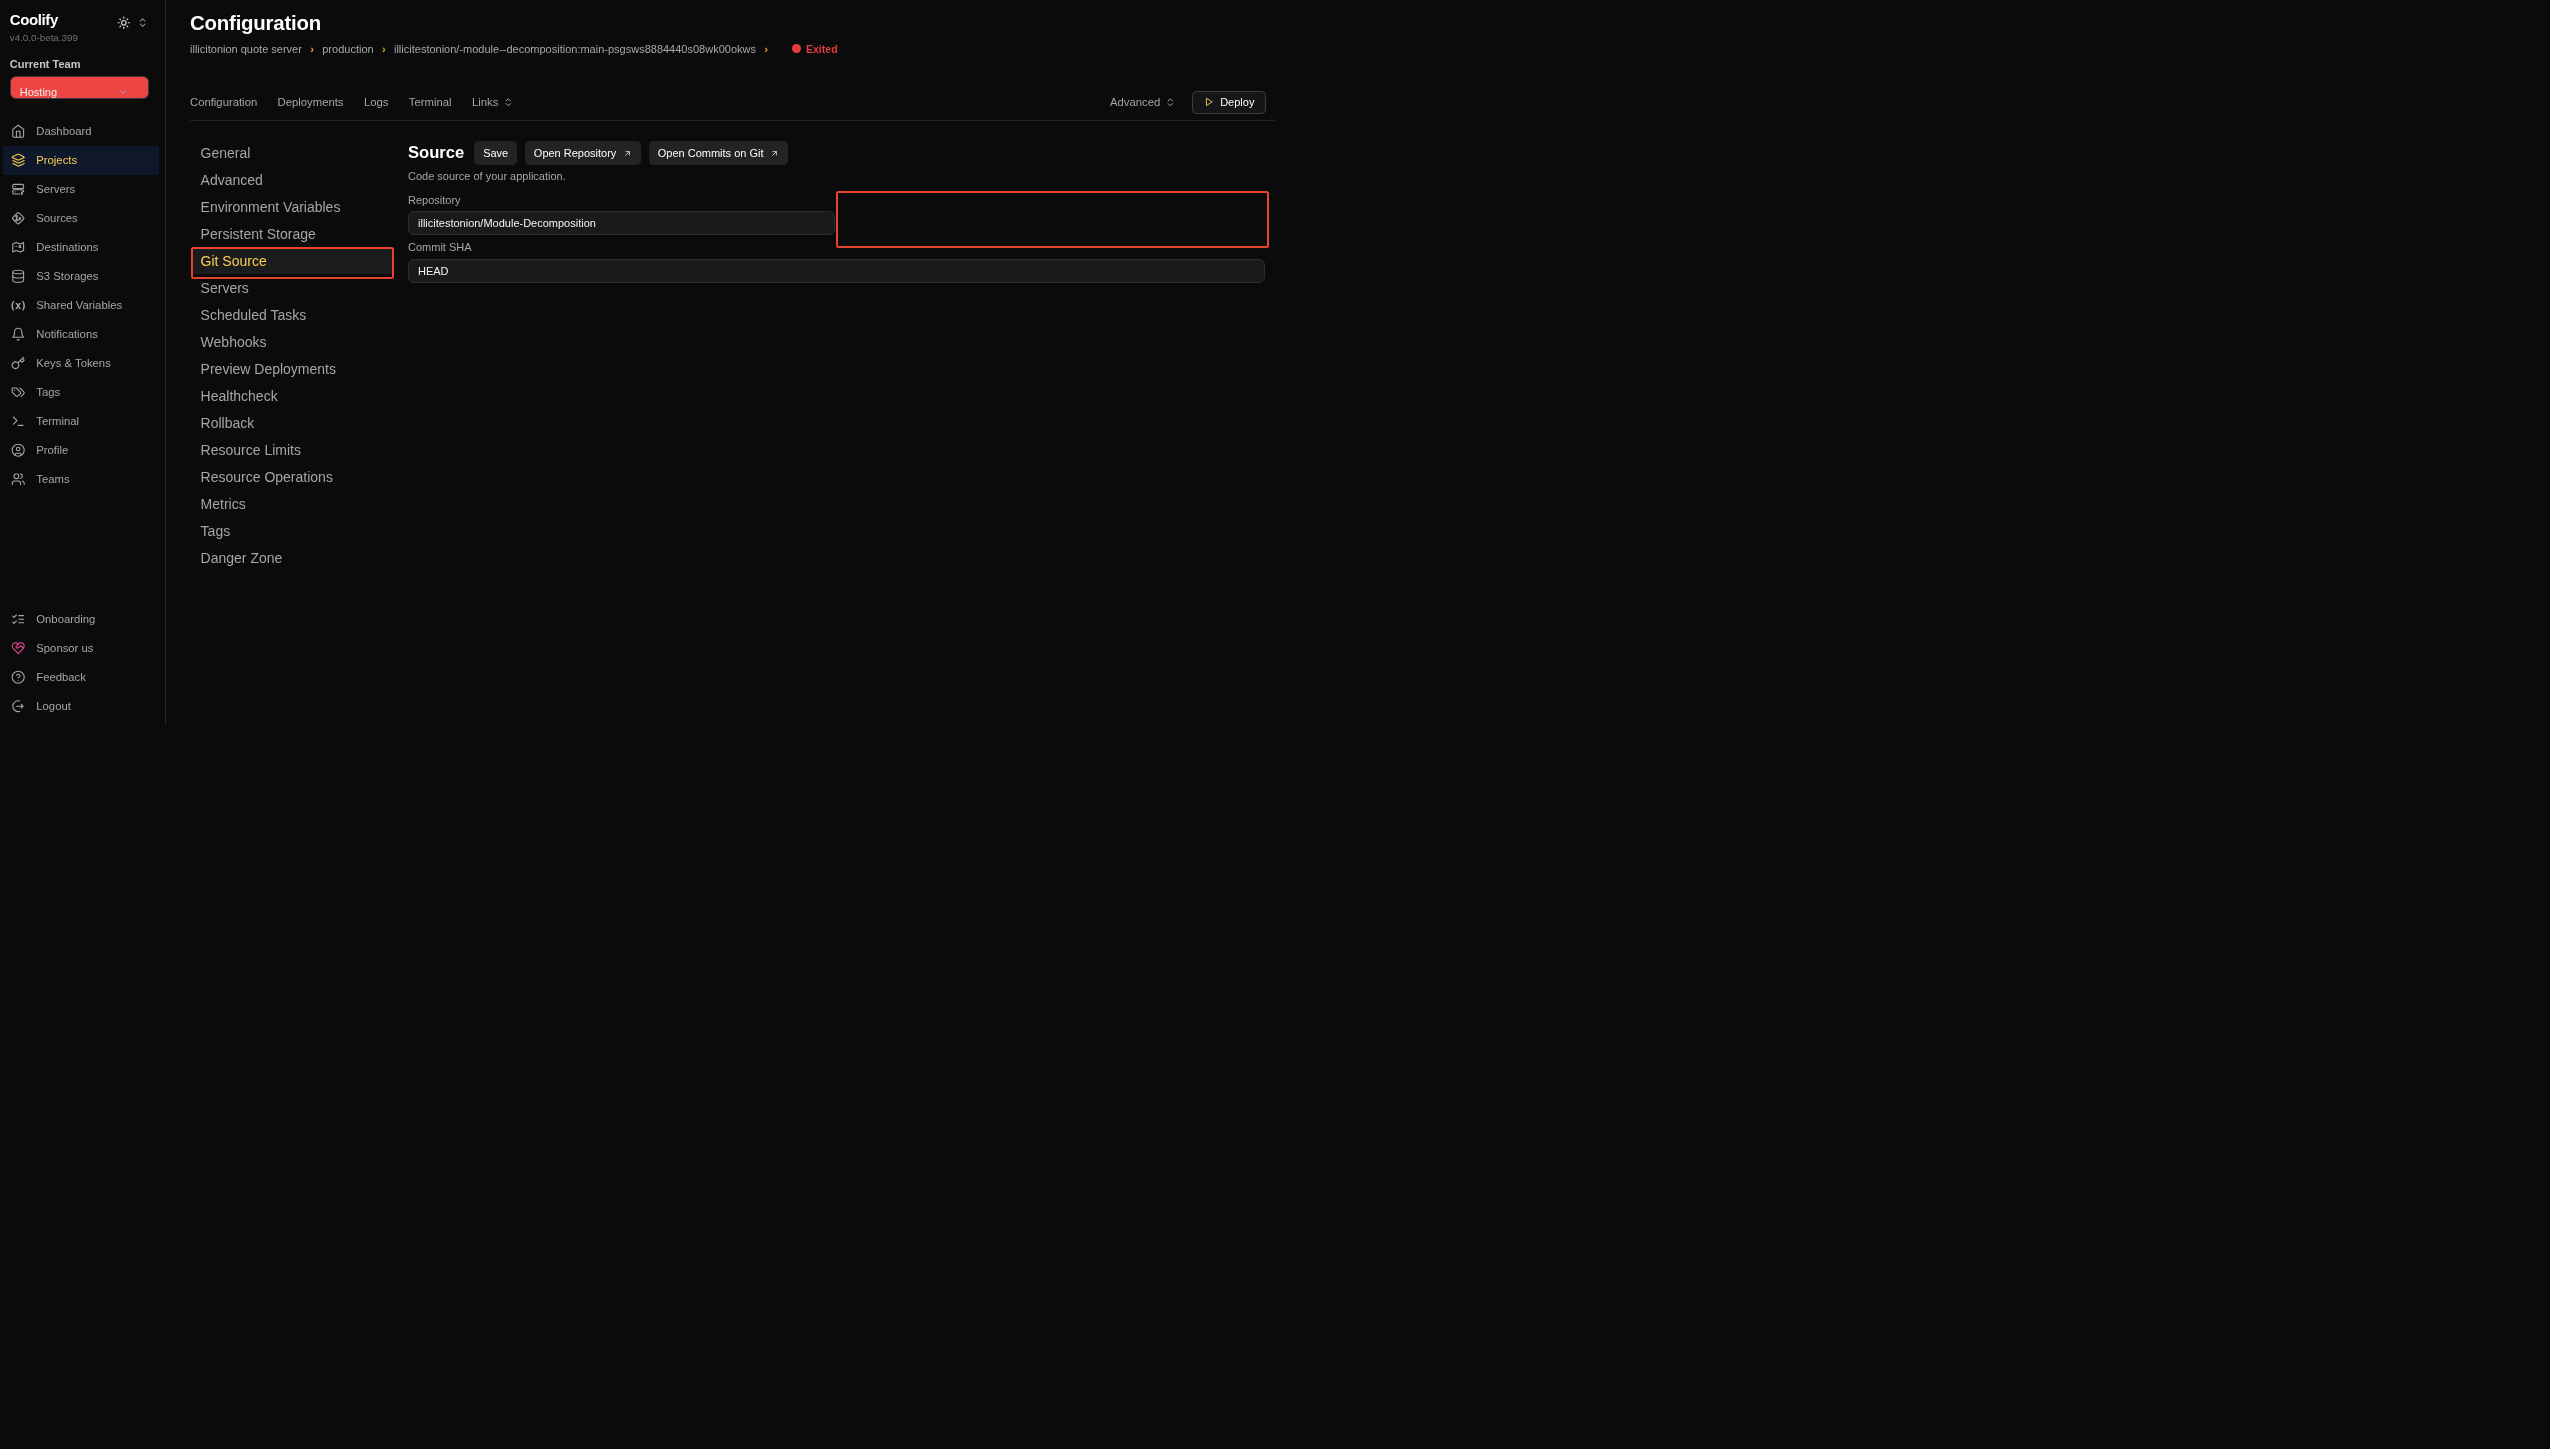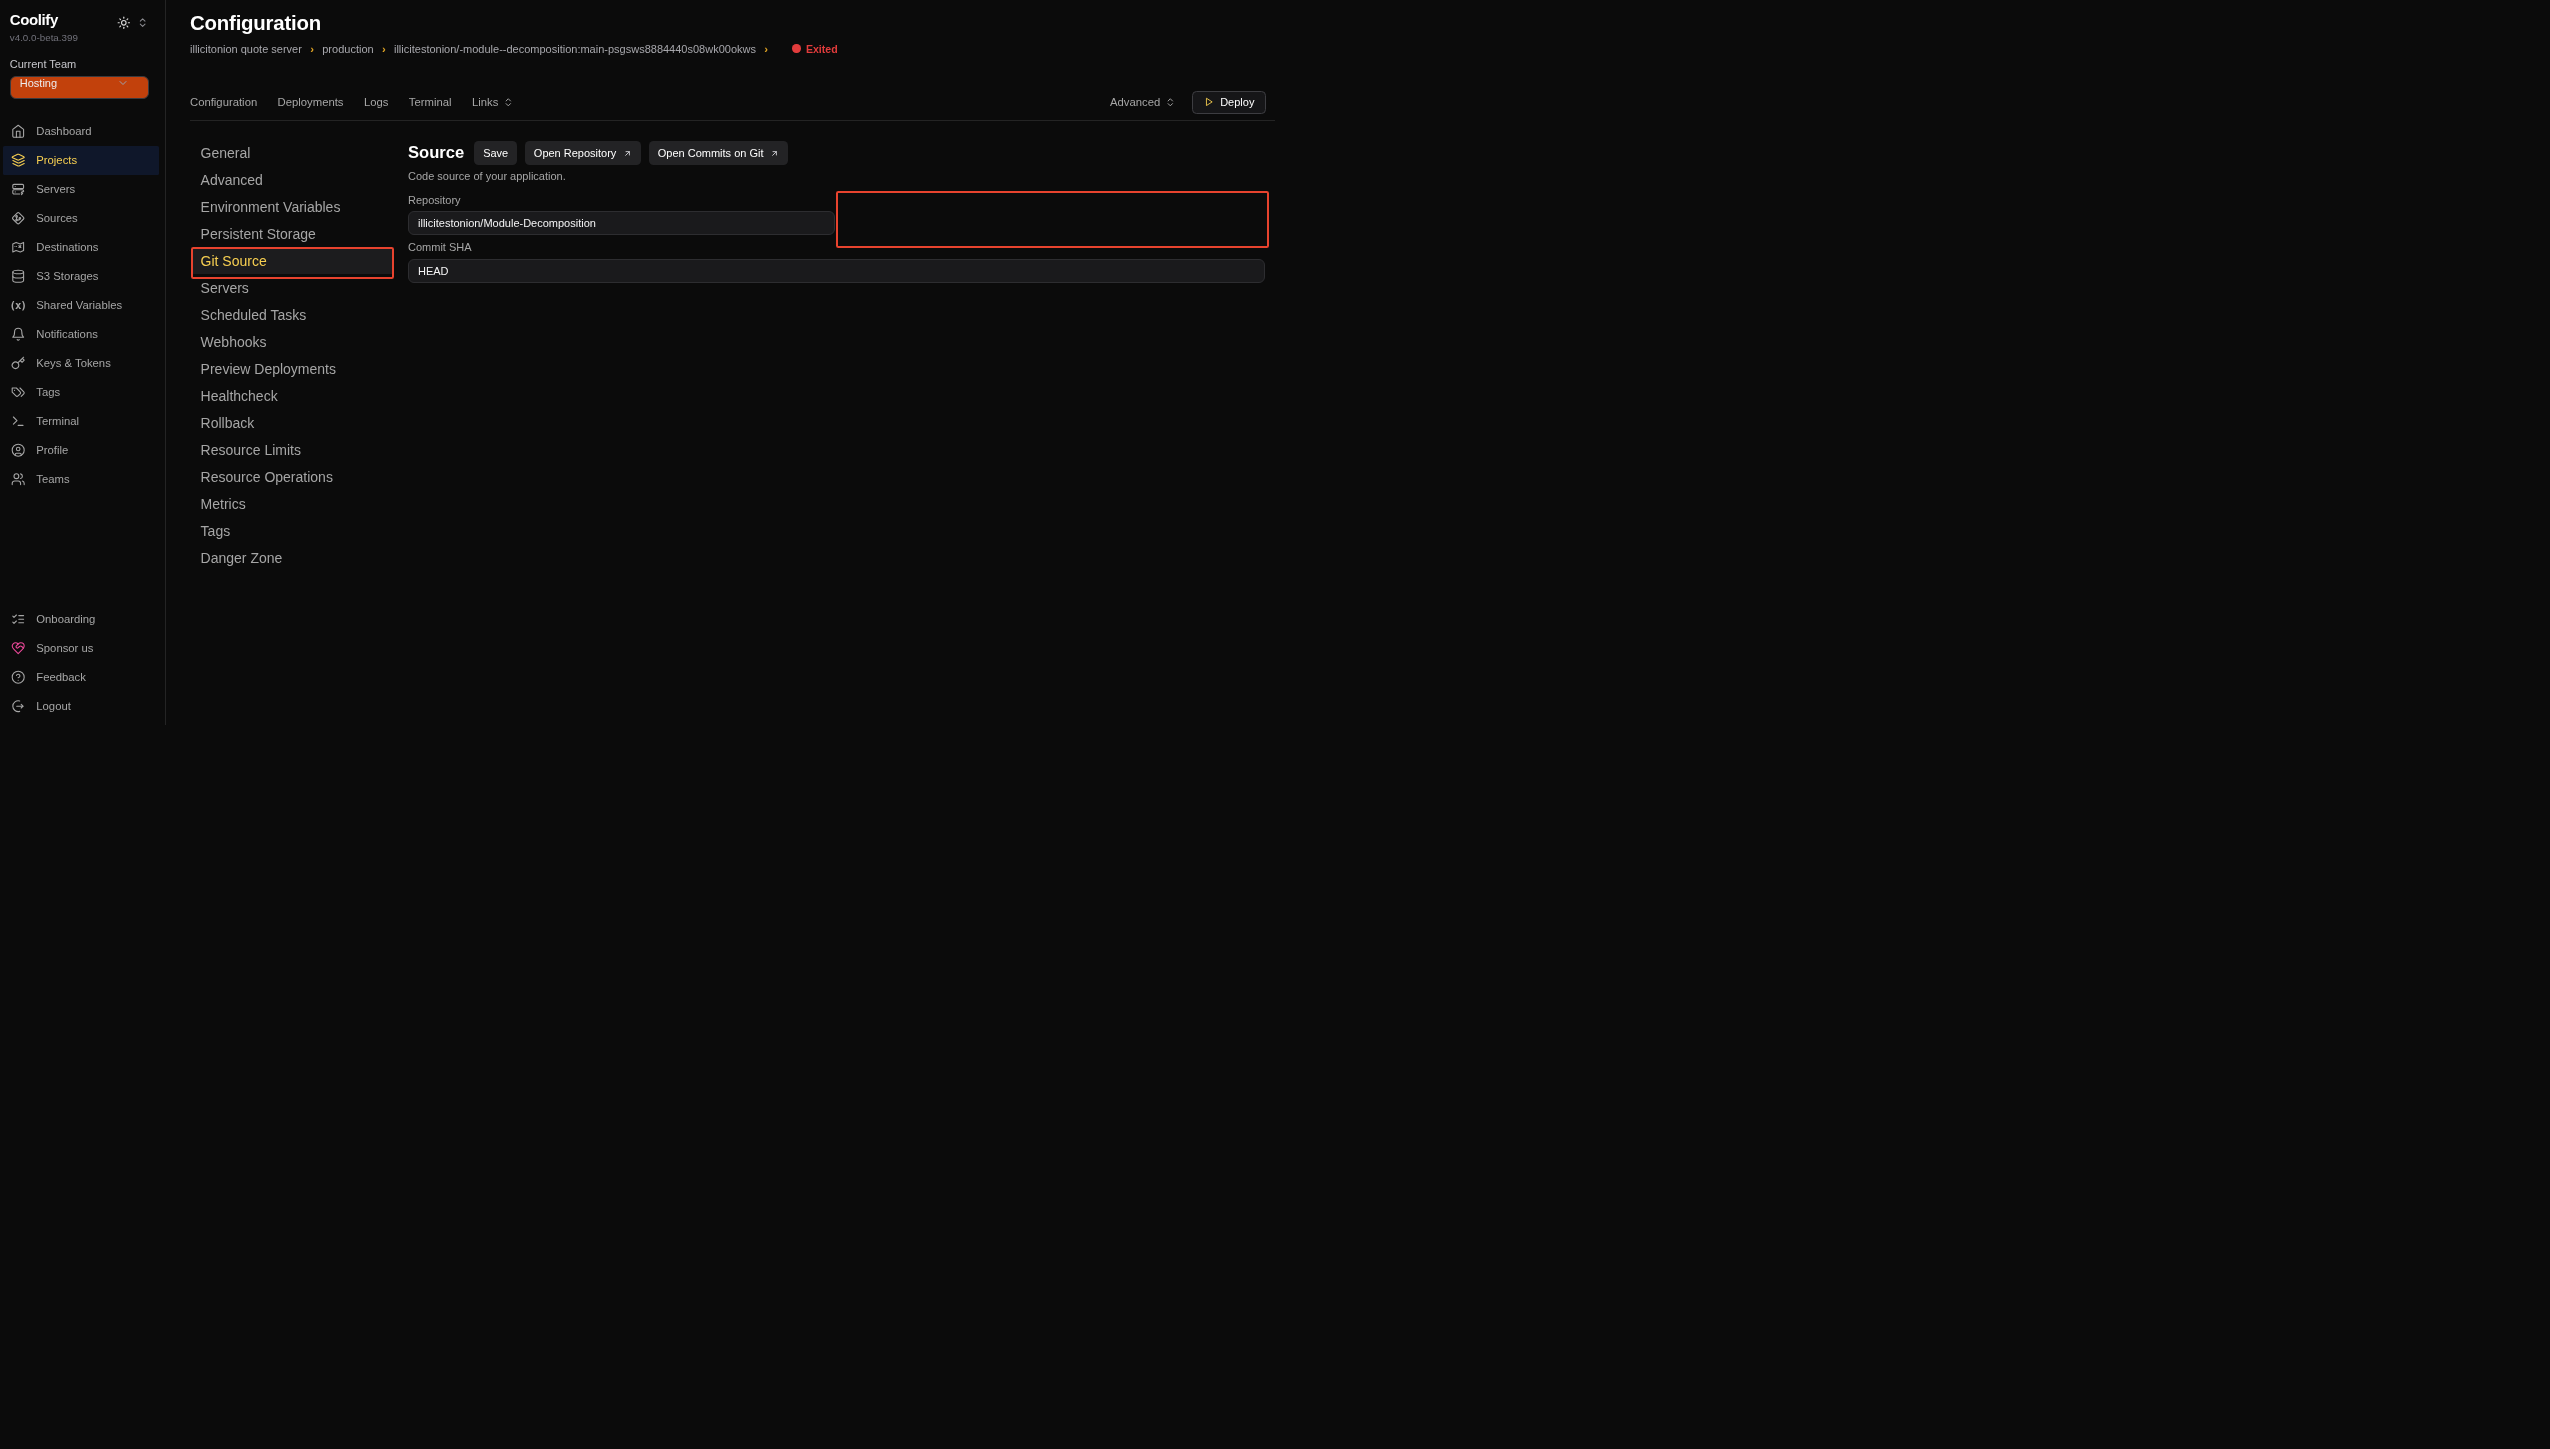--- a/index.html
+++ b/index.html
@@ -16,24 +16,24 @@
     position: absolute; left: 0; top: 0; bottom: 0; width: 166px;
     border-right: 0.8px solid #242424; display: flex; flex-direction: column;
     background: #0b0b0b;
   }
   .brand-row { display: flex; align-items: flex-start; padding: 11.3px 16.6px 0 9.8px; }
   .brand { font-size: 15px; font-weight: 800; letter-spacing: -0.4px; color: #fff; }
   .brand-icons { margin-left: auto; display: flex; align-items: center; gap: 6.8px; margin-top: 4.5px; }
   .brand-icons .sun { color: #d8d8d8; }
   .brand-icons .updown { color: #8a8a8f; }
   .version { padding: 2.3px 9.8px 0; font-size: 9.8px; color: #71717a; }
-  .team-label { margin: 15px 9.8px 0; font-size: 11px; color: #c6c6cb; }
+  .team-label { margin: 15px 9.8px 0; font-size: 11px; color: #c6c6cb; font-weight: bold; }
   .team-select {
     margin: 6px 16px 0 9.8px; height: 23px; border: 0.8px solid #3a3a3e;
-    background: #c2410c; border-radius: 6px; display: flex; align-items: flex-start;
+    background: #ef4444; border-radius: 6px; display: flex; align-items: flex-end;
     padding: 0 19px 0 9px; font-size: 11px; color: #ededef; cursor: pointer;
   }
   .team-select .chev { margin-left: auto; color: #9ca3af; }
   .side-nav { margin-top: 18px; }
   .nav-item {
     height: 29px; display: flex; align-items: center; gap: 11.3px;
     padding: 0 6px 0 10.6px; font-size: 11.3px; color: #a6a6a6; cursor: pointer;
   }
   .nav-item .ic { width: 14.4px; height: 14.4px; flex: none; display: flex; align-items: center; justify-content: center; }
   .nav-item.active { background: #0f172a; color: #f7cf51; margin: 0 6px 0 3px; padding-left: 7.6px; border-radius: 1.5px; }

